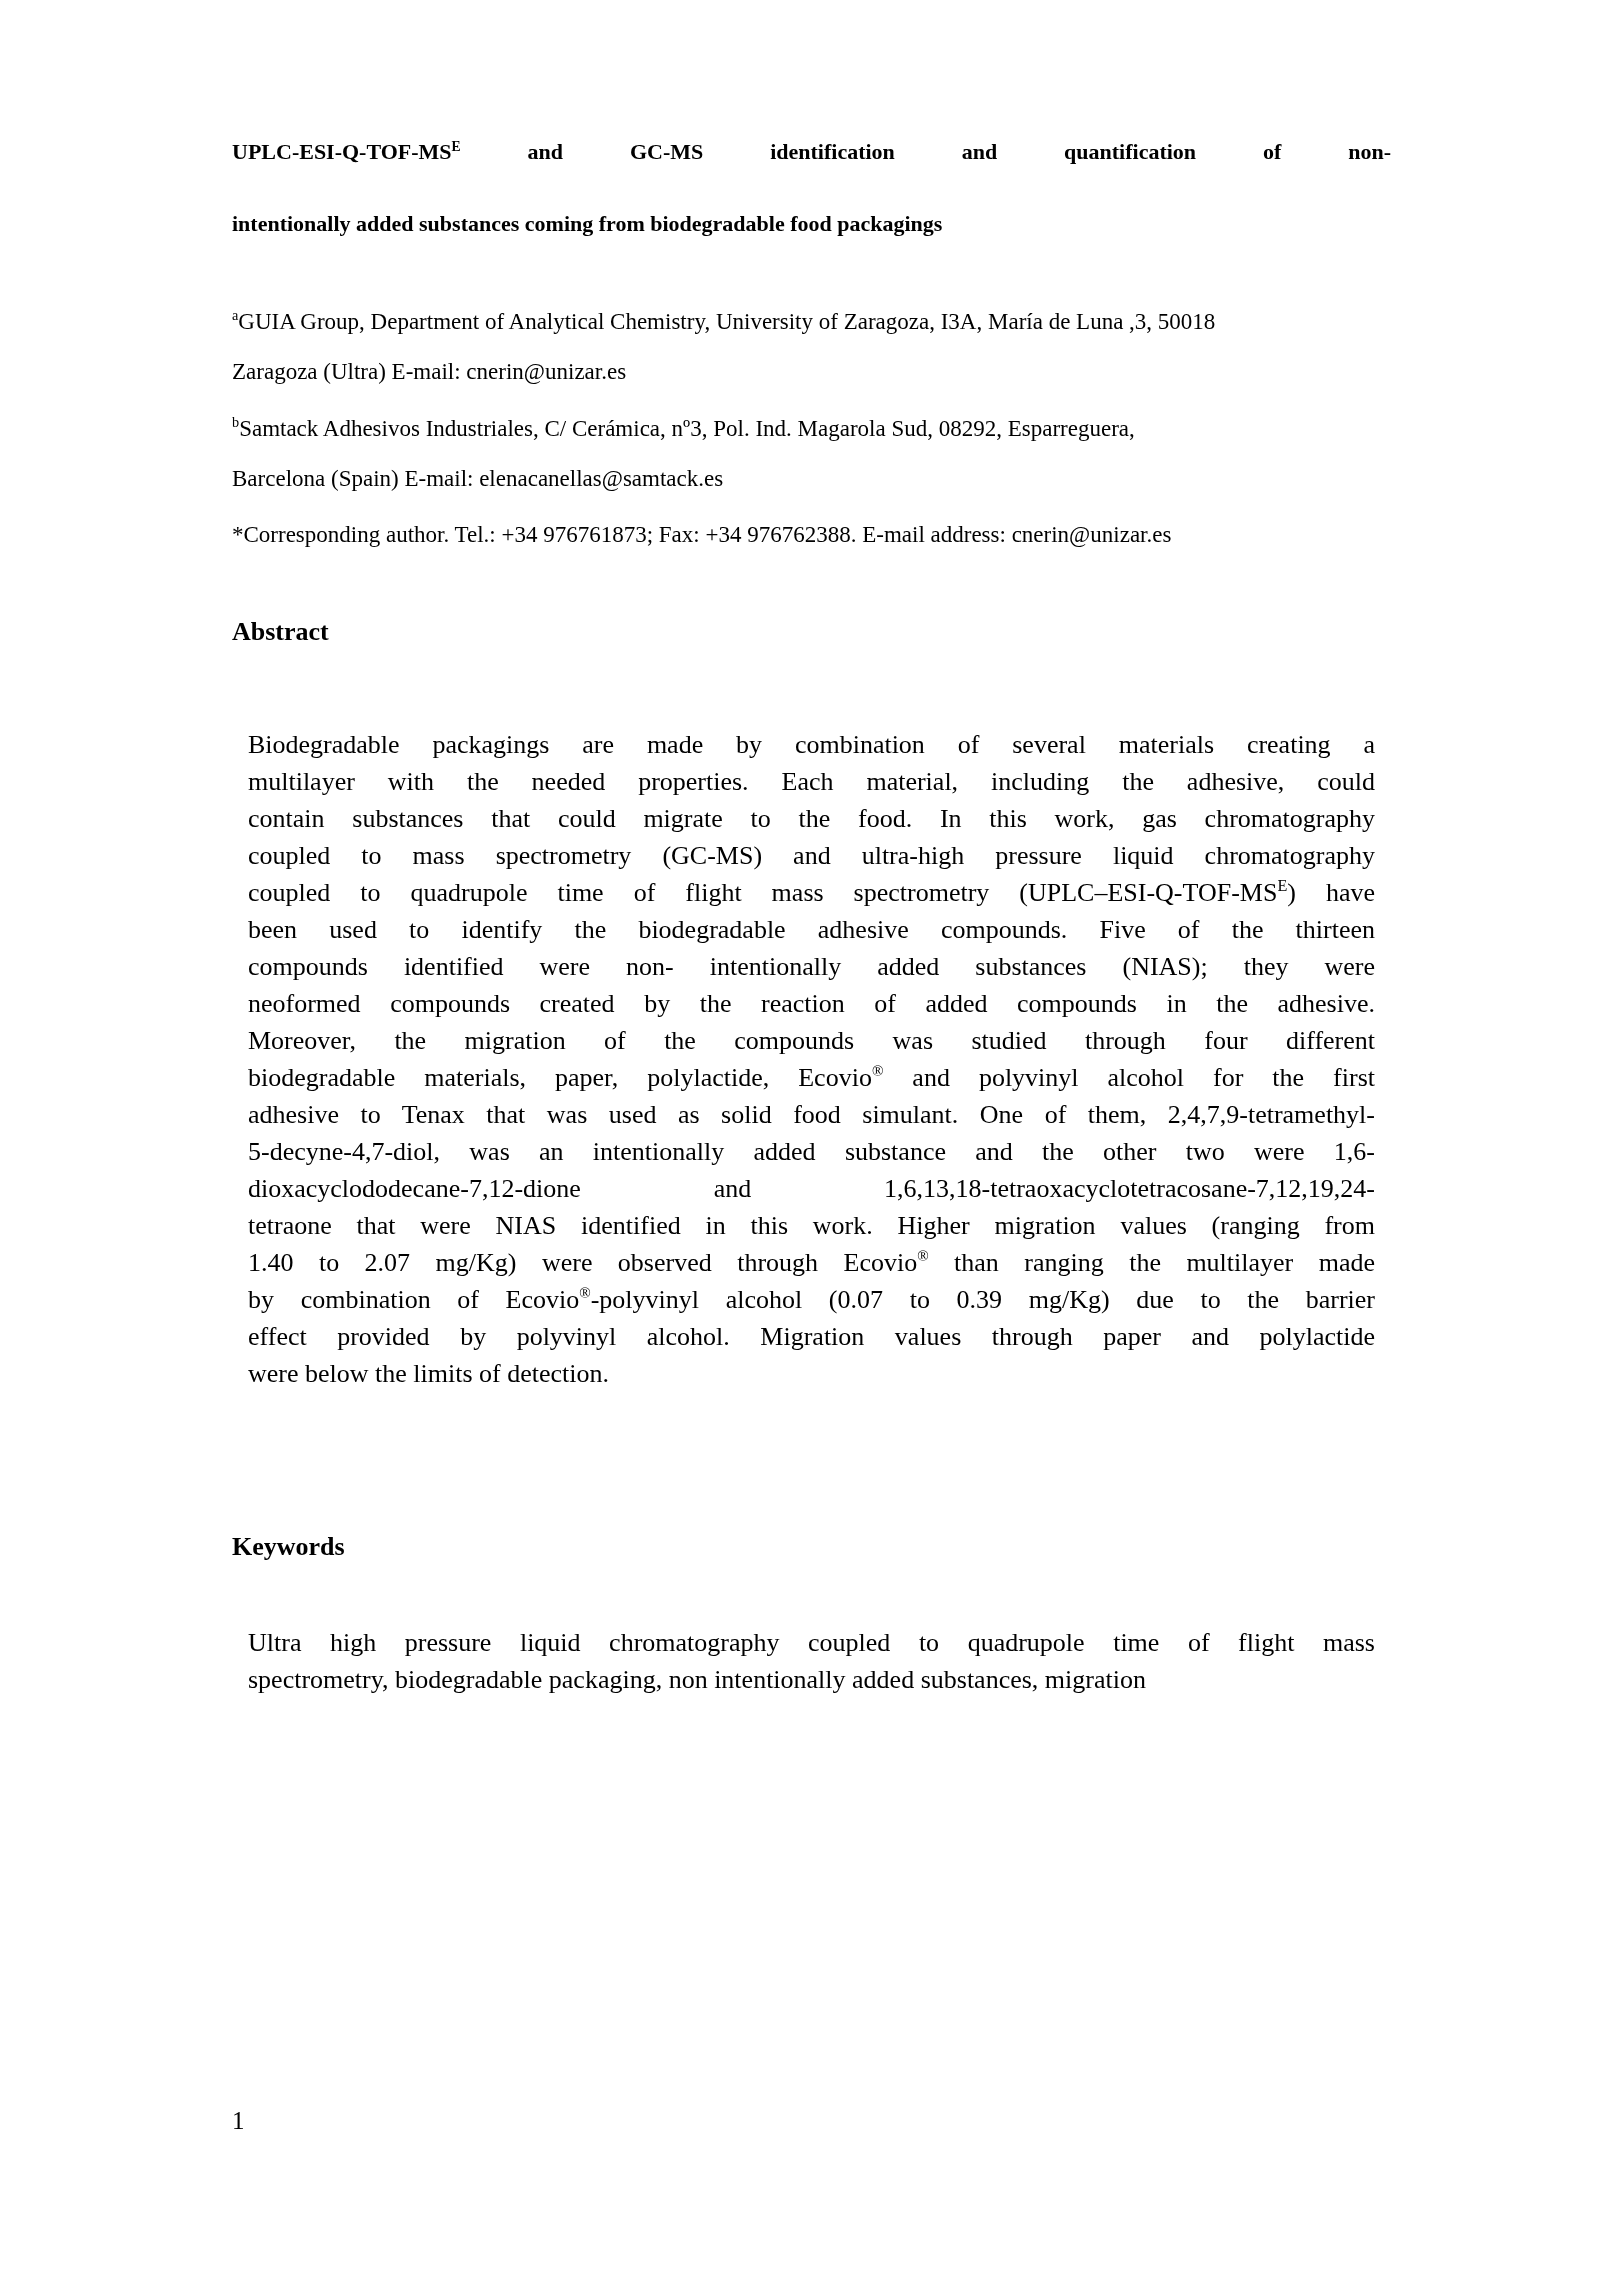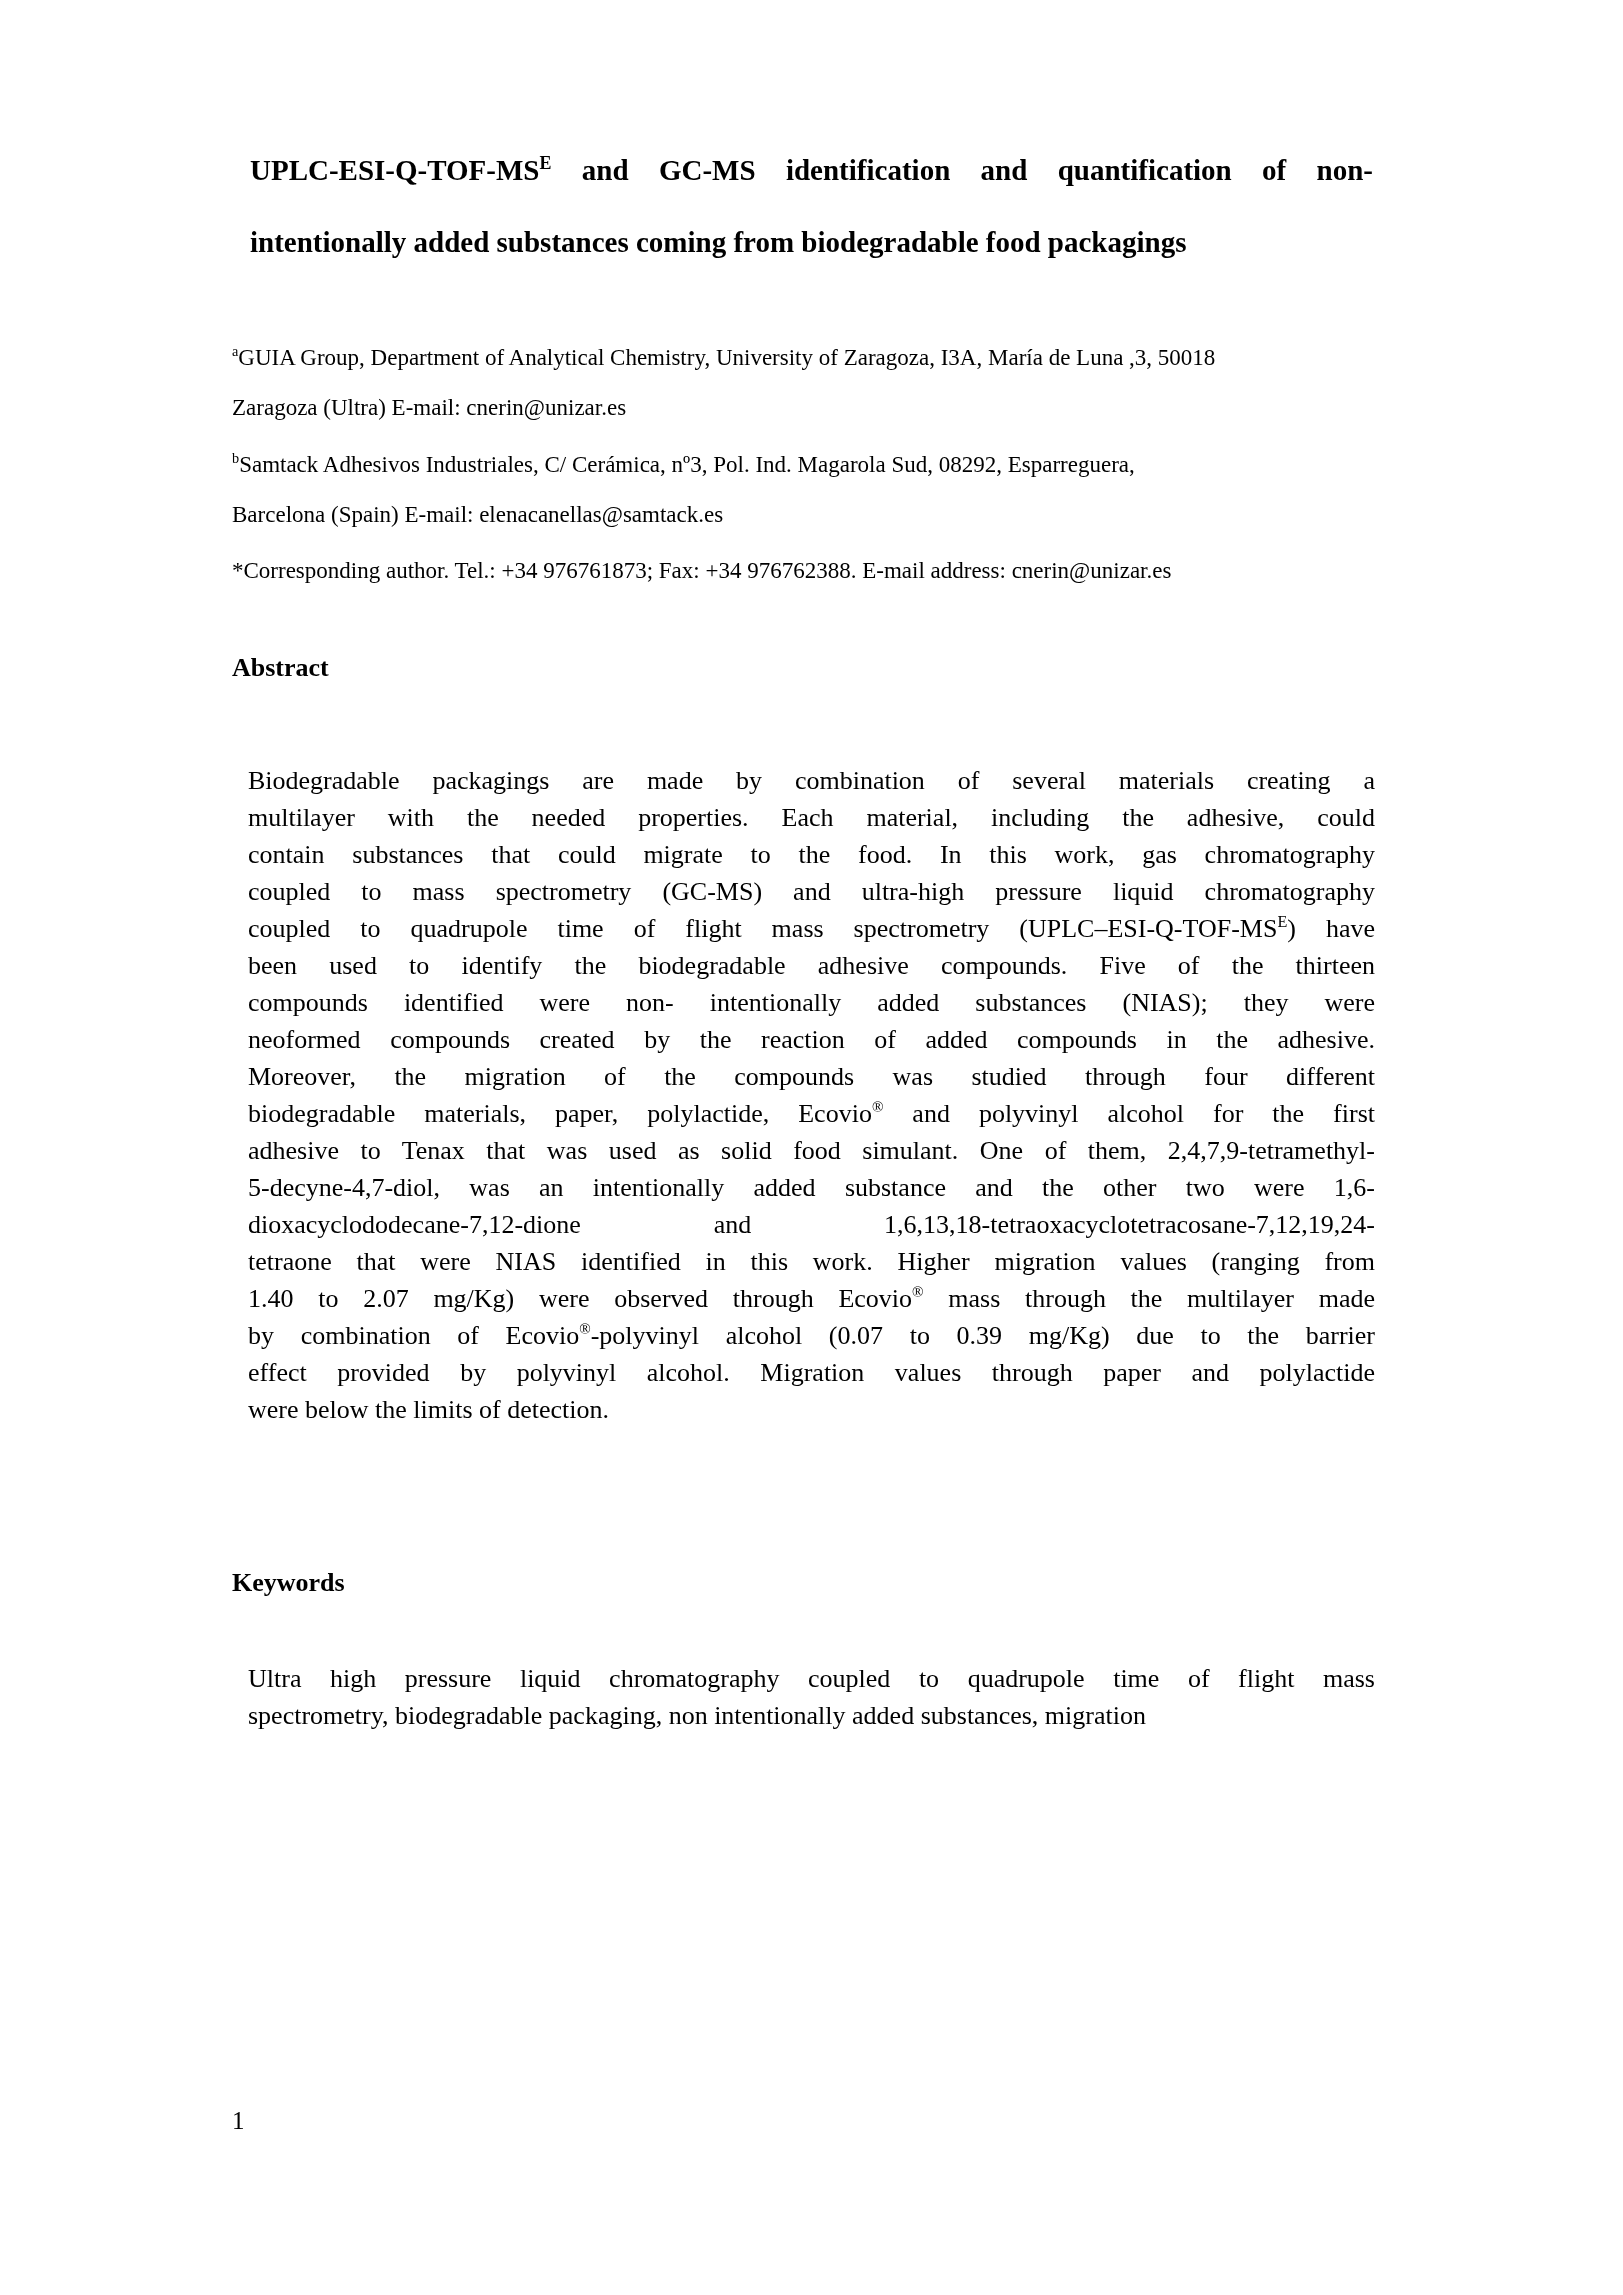--- a/index.html
+++ b/index.html
@@ -21,25 +21,25 @@
   .content {
     position: absolute;
     left: 232px;
     top: 0;
     width: 1159px;
   }
 
   
   .title {
     font-weight: bold;
-    font-size: 29px;
+    font-size: 22px;
     line-height: 72px;
     text-align: justify;
     text-justify: inter-word;
-    margin: 18px;
+    margin: 0;
     padding-top: 116px;
   }
   .title .ln {
     display: block;
     text-align: justify;
     text-align-last: justify;
   }
   .title .ln.last {
     text-align-last: left;
   }
@@ -163,21 +163,21 @@
       <span class="ln loose"><span>coupled to quadrupole time of flight mass spectrometry (UPLC–ESI-Q-TOF-MS</span><sup>E</sup><span>) have</span></span>
       <span class="ln">been  used  to  identify  the  biodegradable  adhesive  compounds.  Five  of  the  thirteen</span>
       <span class="ln">compounds  identified  were  non-  intentionally  added  substances  (NIAS);  they  were</span>
       <span class="ln">neoformed  compounds  created  by  the  reaction  of  added  compounds  in  the  adhesive.</span>
       <span class="ln">Moreover,  the  migration  of  the  compounds  was  studied  through  four  different</span>
       <span class="ln loose"><span>biodegradable materials, paper, polylactide, Ecovio</span><sup class="reg">®</sup><span> and polyvinyl alcohol for the first</span></span>
       <span class="ln">adhesive to Tenax that was used as solid food simulant. One of them, 2,4,7,9-tetramethyl-</span>
       <span class="ln">5-decyne-4,7-diol,  was  an  intentionally  added  substance  and  the  other  two  were  1,6-</span>
       <span class="ln">dioxacyclododecane-7,12-dione    and    1,6,13,18-tetraoxacyclotetracosane-7,12,19,24-</span>
       <span class="ln">tetraone that were NIAS identified in this work. Higher migration values (ranging from</span>
-      <span class="ln loose"><span>1.40 to 2.07 mg/Kg) were observed through Ecovio</span><sup class="reg">®</sup><span> mass through the multilayer made</span></span>
+      <span class="ln loose"><span>1.40 to 2.07 mg/Kg) were observed through Ecovio</span><sup class="reg">®</sup><span> than ranging the multilayer made</span></span>
       <span class="ln loose"><span>by combination of Ecovio</span><sup class="reg">®</sup><span>-polyvinyl alcohol (0.07 to 0.39 mg/Kg) due to the barrier</span></span>
       <span class="ln">effect provided by polyvinyl alcohol. Migration values through paper and polylactide</span>
       <span class="ln last">were below the limits of detection.</span>
     </div>
 
     <div class="spacer-keywords"></div>
 
     <h2 class="heading h-keywords">Keywords</h2>
 
     <div class="para keywords-body">

